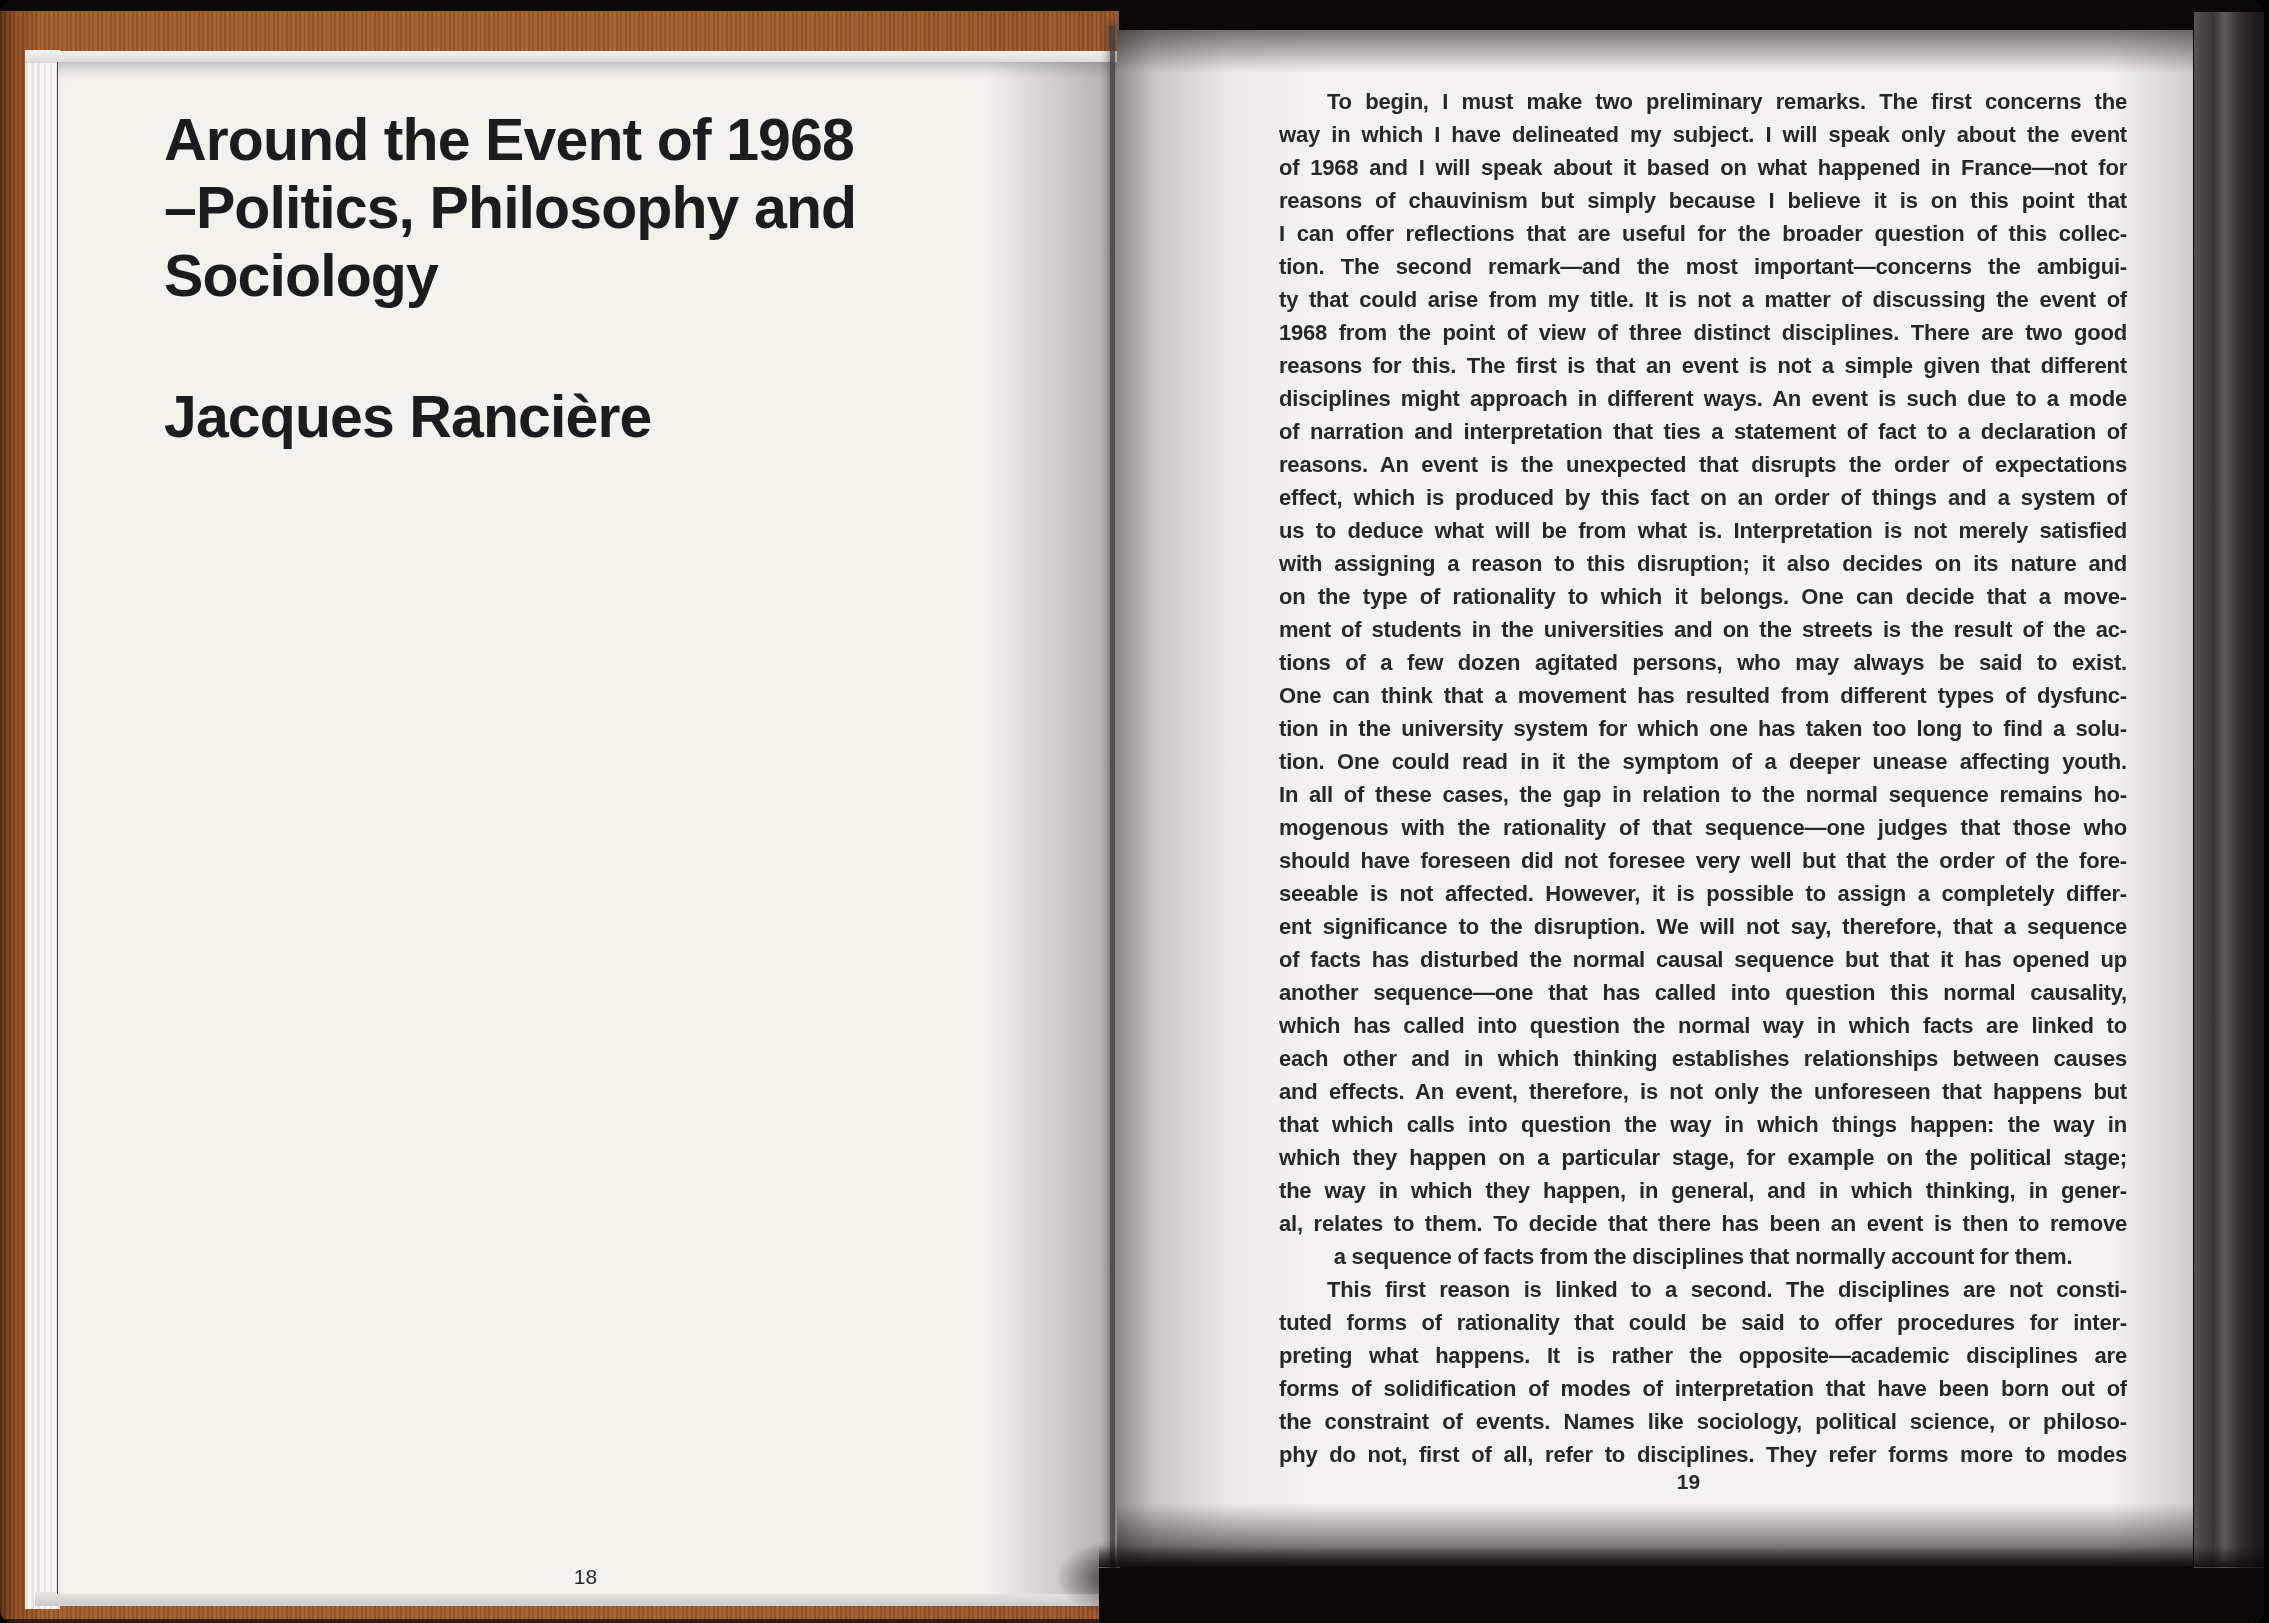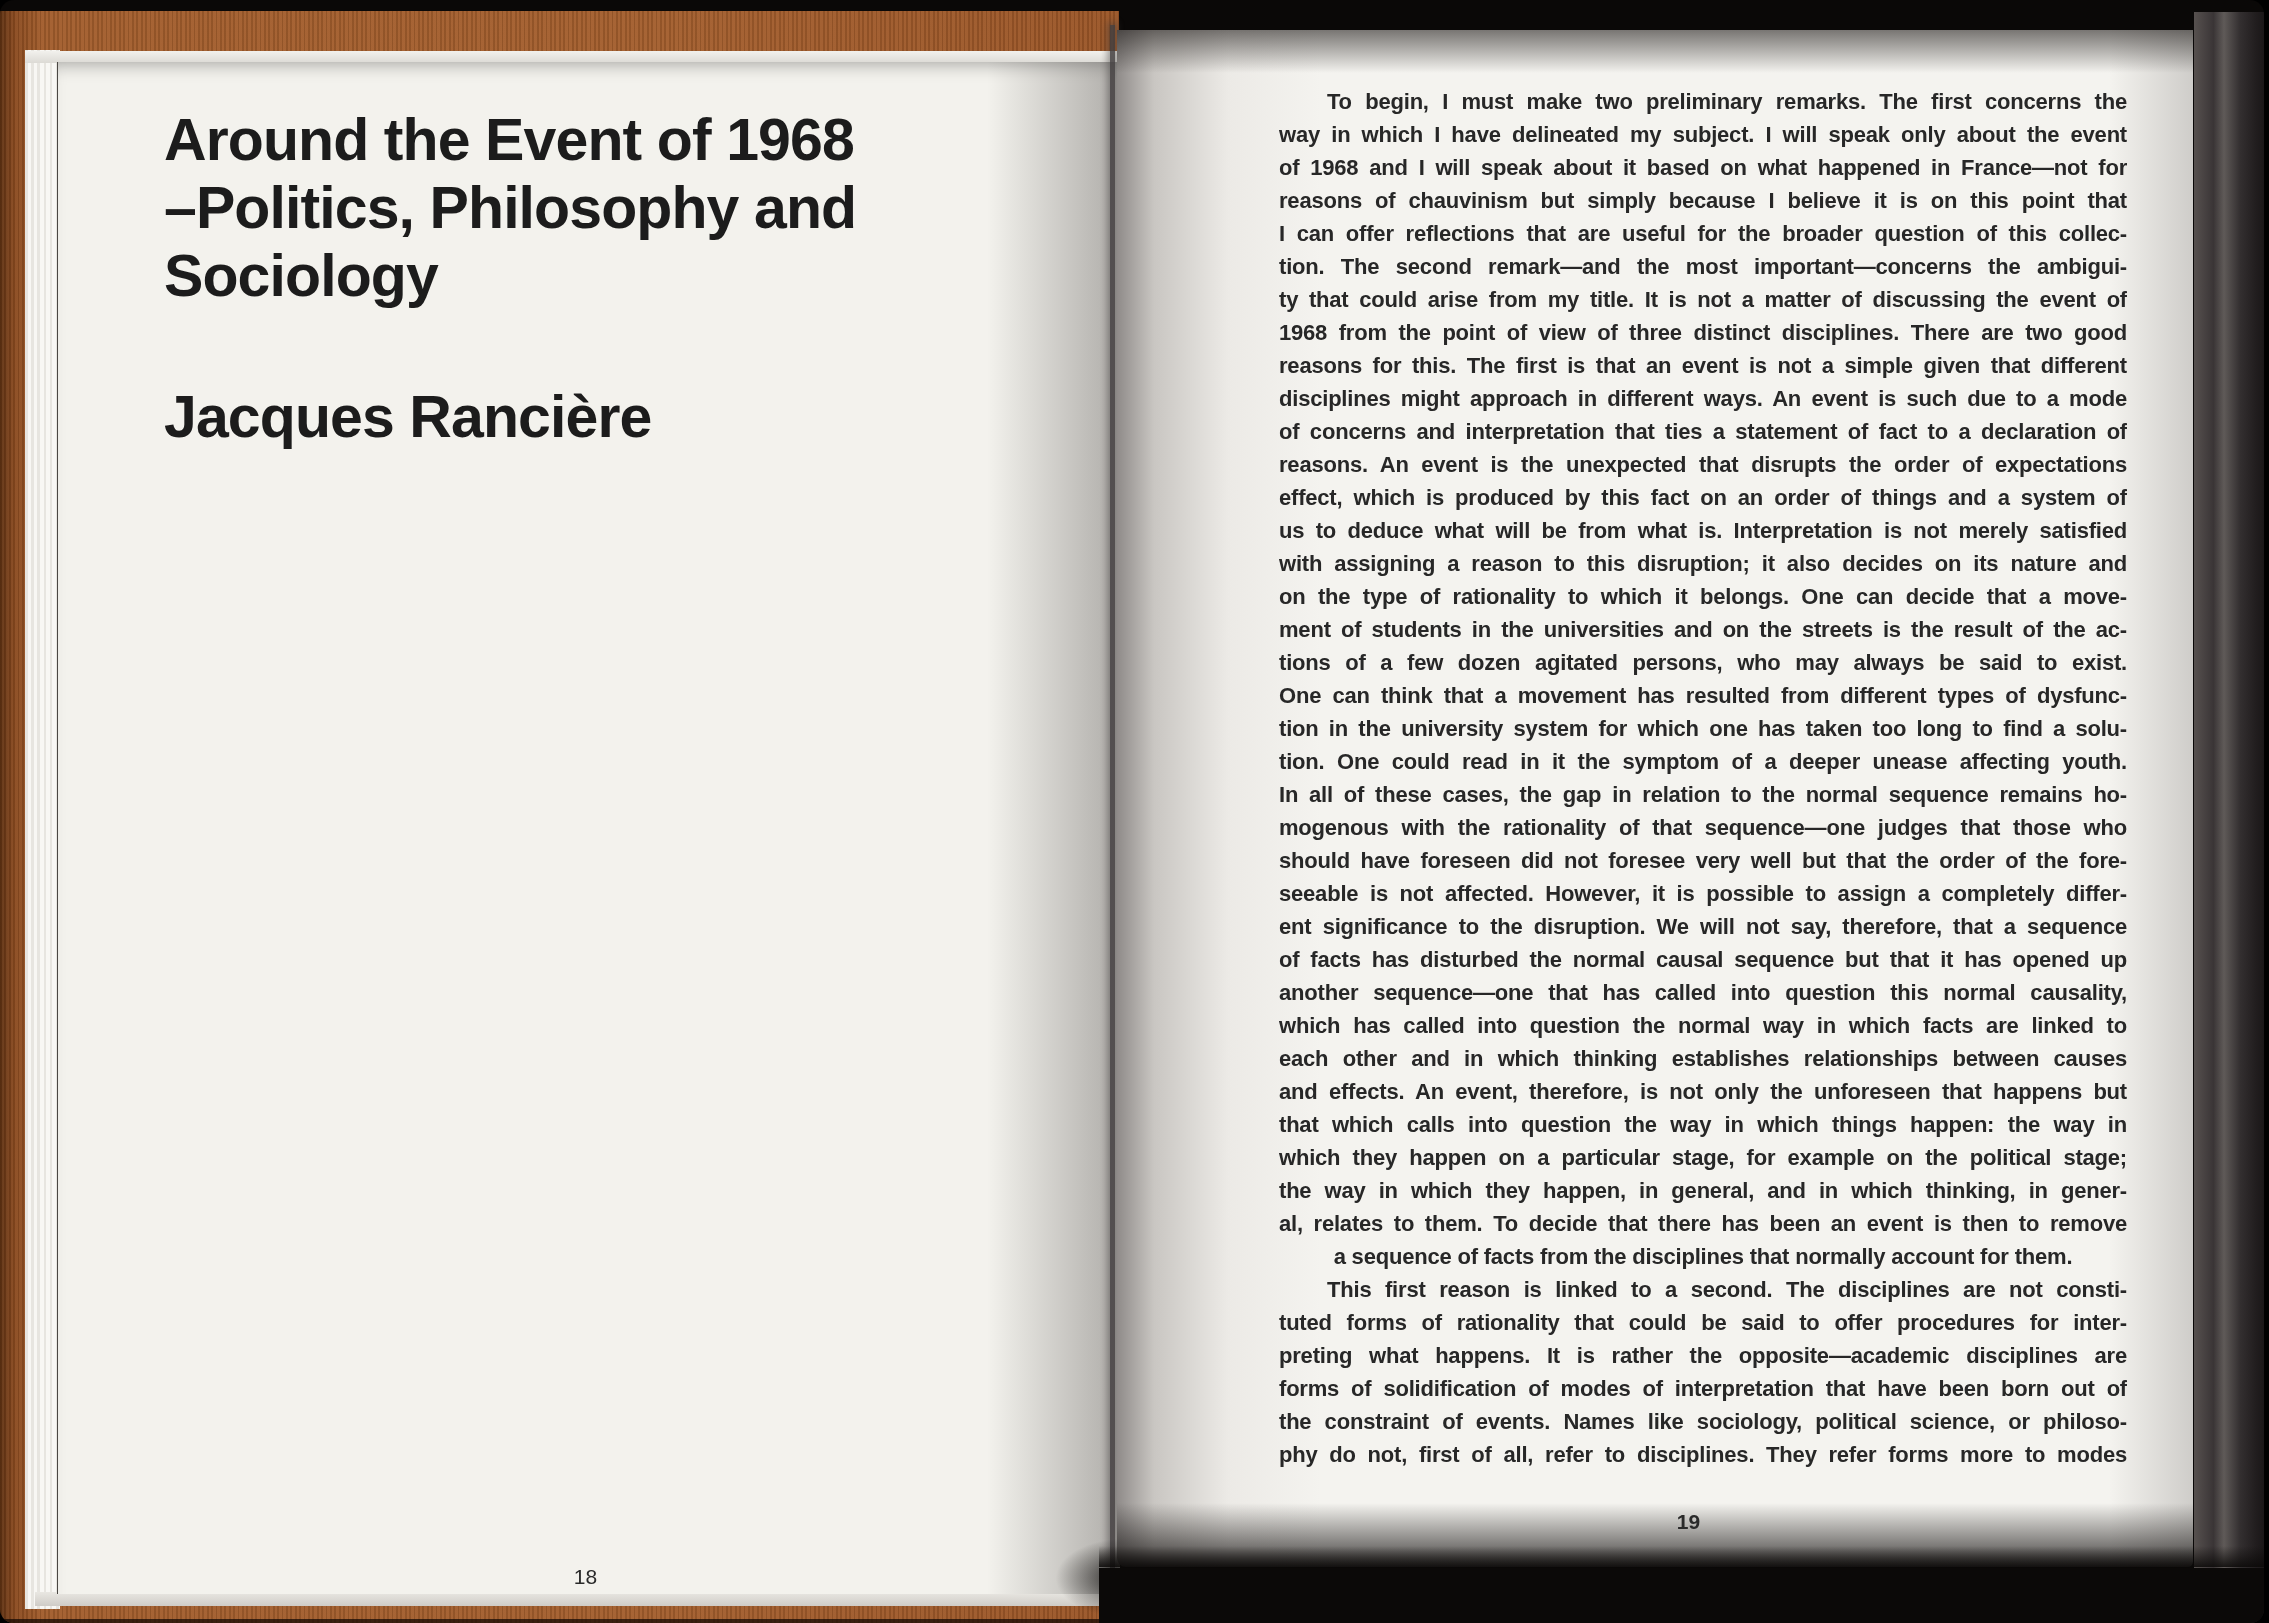--- a/index.html
+++ b/index.html
@@ -51,21 +51,21 @@
   }
   .author-name{
     position:absolute;left:106px;top:321px;
     font-weight:bold;font-size:59px;line-height:68px;letter-spacing:-0.9px;
     color:#1c1c1c;white-space:nowrap;text-align:center;
   }
   .pageno{
     position:absolute;font-size:21px;color:#2a2a2a;text-align:center;width:71px;
   }
   .pageno-left{left:492px;top:1503px;}
-  .pageno-right{left:536px;top:1480px;}
+  .pageno-right{left:536px;top:1440px;}
   
   .gutter-line{
     position:absolute;left:1110px;top:25px;width:5.3px;height:1562px;
     background:#433f40;opacity:0.85;
     box-shadow:0 0 7px 2.7px rgba(60,56,57,0.55);
   }
   .gutter-bottom-shadow{
     position:absolute;left:1055px;top:1538px;width:142px;height:80px;
     background:radial-gradient(ellipse at center,rgba(10,8,7,0.85),rgba(10,8,7,0) 70%);
   }
@@ -133,21 +133,21 @@
         <div class="bline just ind">To begin, I must make two preliminary remarks. The first concerns the</div>
         <div class="bline just">way in which I have delineated my subject. I will speak only about the event</div>
         <div class="bline just">of 1968 and I will speak about it based on what happened in France—not for</div>
         <div class="bline just">reasons of chauvinism but simply because I believe it is on this point that</div>
         <div class="bline just">I can offer reflections that are useful for the broader question of this collec-</div>
         <div class="bline just">tion. The second remark—and the most important—concerns the ambigui-</div>
         <div class="bline just">ty that could arise from my title. It is not a matter of discussing the event of</div>
         <div class="bline just">1968 from the point of view of three distinct disciplines. There are two good</div>
         <div class="bline just">reasons for this. The first is that an event is not a simple given that different</div>
         <div class="bline just">disciplines might approach in different ways. An event is such due to a mode</div>
-        <div class="bline just">of concerns and interpretation that ties a statement of fact to a declaration of</div>
+        <div class="bline just">of narration and interpretation that ties a statement of fact to a declaration of</div>
         <div class="bline just">reasons. An event is the unexpected that disrupts the order of expectations</div>
         <div class="bline just">effect, which is produced by this fact on an order of things and a system of</div>
         <div class="bline just">us to deduce what will be from what is. Interpretation is not merely satisfied</div>
         <div class="bline just">with assigning a reason to this disruption; it also decides on its nature and</div>
         <div class="bline just">on the type of rationality to which it belongs. One can decide that a move-</div>
         <div class="bline just">ment of students in the universities and on the streets is the result of the ac-</div>
         <div class="bline just">tions of a few dozen agitated persons, who may always be said to exist.</div>
         <div class="bline just">One can think that a movement has resulted from different types of dysfunc-</div>
         <div class="bline just">tion in the university system for which one has taken too long to find a solu-</div>
         <div class="bline just">tion. One could read in it the symptom of a deeper unease affecting youth.</div>

